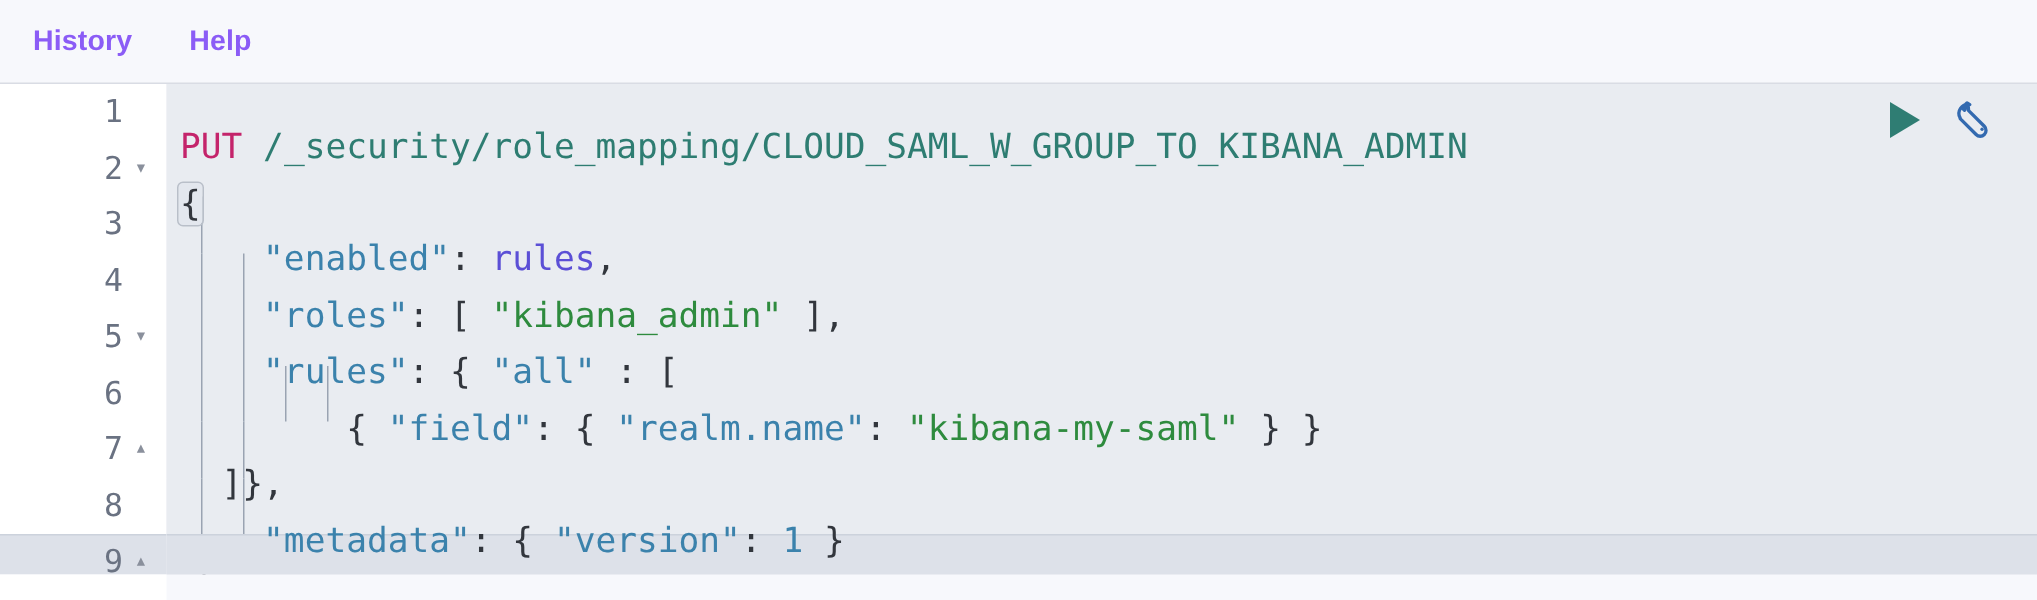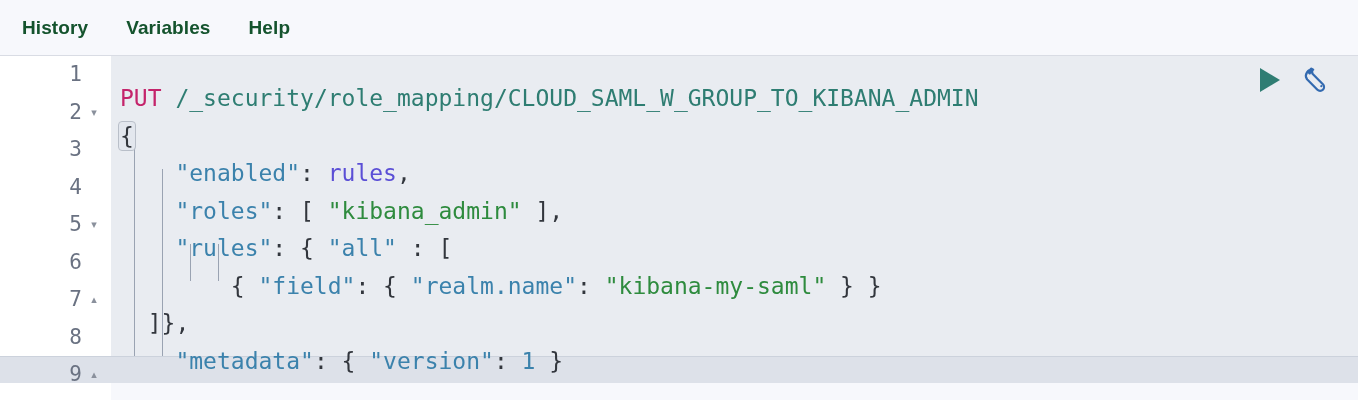--- a/index.html
+++ b/index.html
@@ -21,21 +21,21 @@
     background: #f7f8fc;
     display: flex;
     align-items: center;
     padding-left: 14px;
     box-sizing: border-box;
   }
   .menu-item {
     font-family: "Liberation Sans", sans-serif;
     font-size: 19px;
     font-weight: bold;
-    color: #14532d;
+    color: #8b5cf6;
     letter-spacing: 0.1px;
     padding: 0 19px;
     cursor: pointer;
     white-space: nowrap;
     background: transparent;
     border: none;
     line-height: 55px;
   }
   .menu-item:first-child { padding-left: 8px; }
 
@@ -231,21 +231,20 @@
     bottom: 0;
     width: 111px;
     background: #ffffff;
   }
 </style>
 </head>
 <body>
 
 <div id="console-menubar">
   <button class="menu-item">History</button>
-  <button class="menu-item">Variables</button>
   <button class="menu-item">Help</button>
 </div>
 
 <div id="editor-shell">
   <div id="gutter-bg"></div>
   <div id="code-bg"></div>
 
   <div id="editor-rows">
 
     <div class="code-row">

